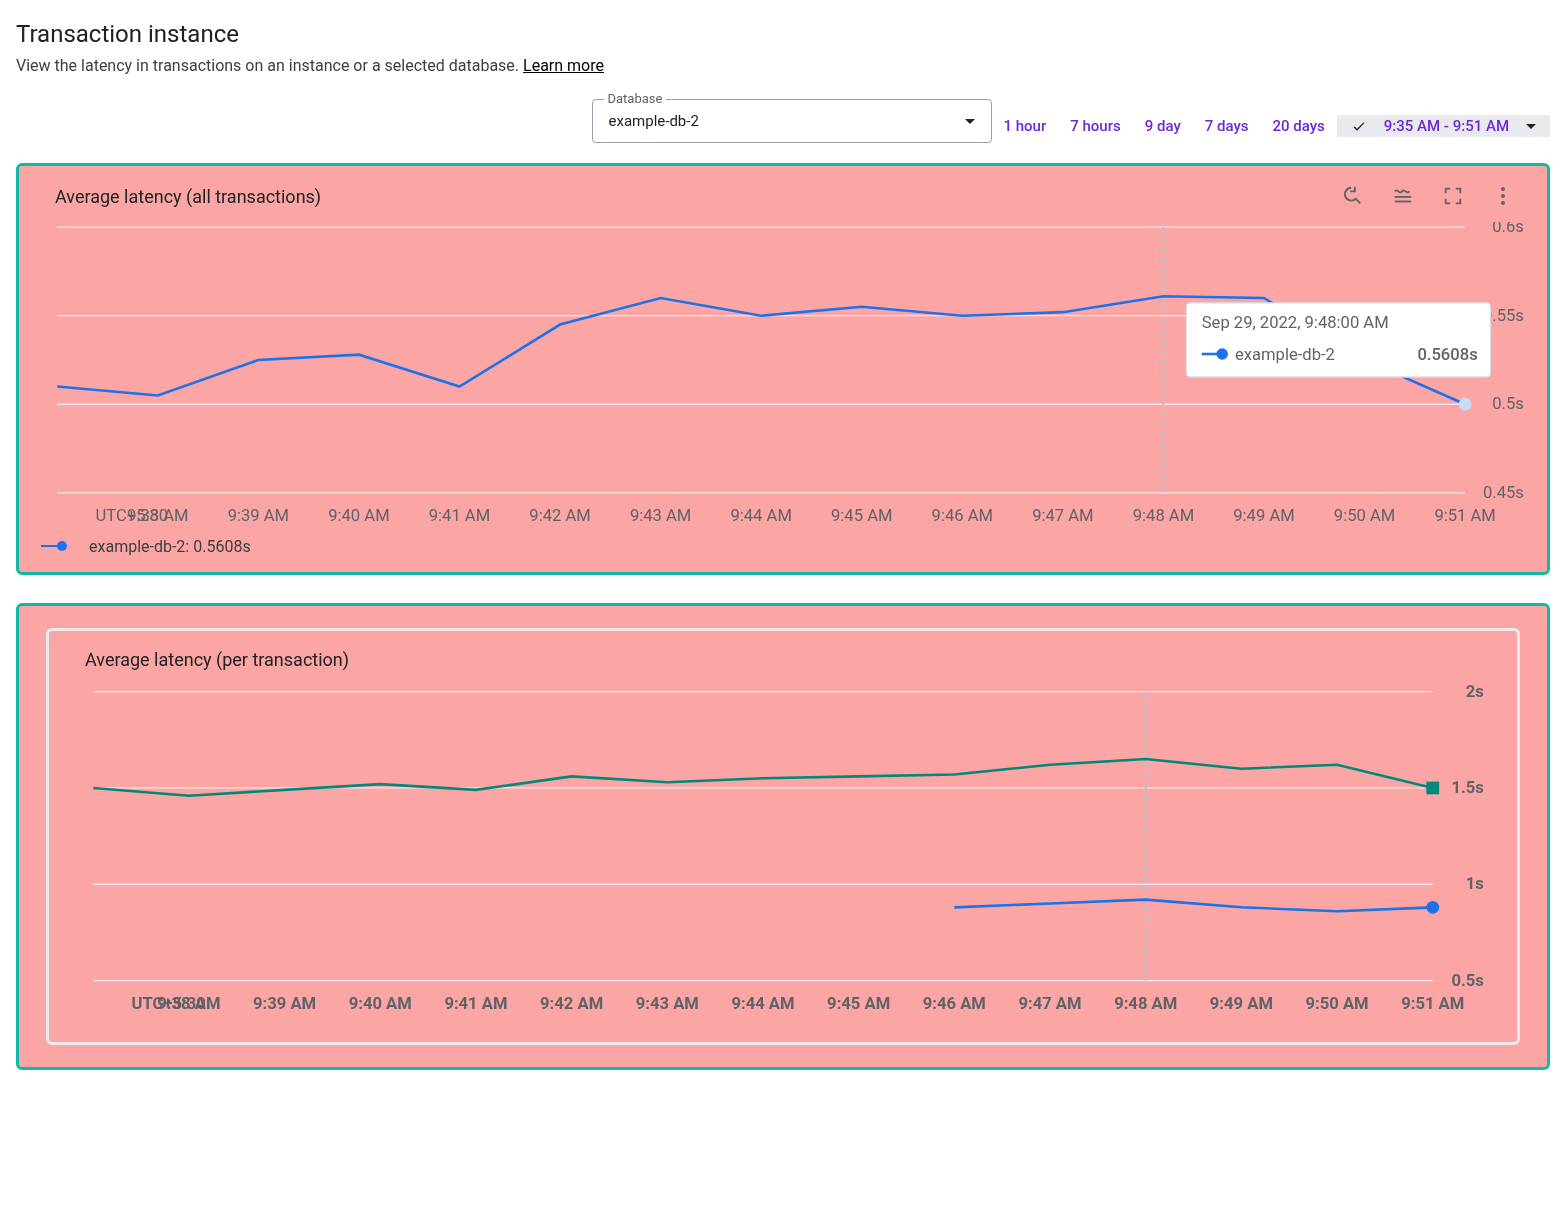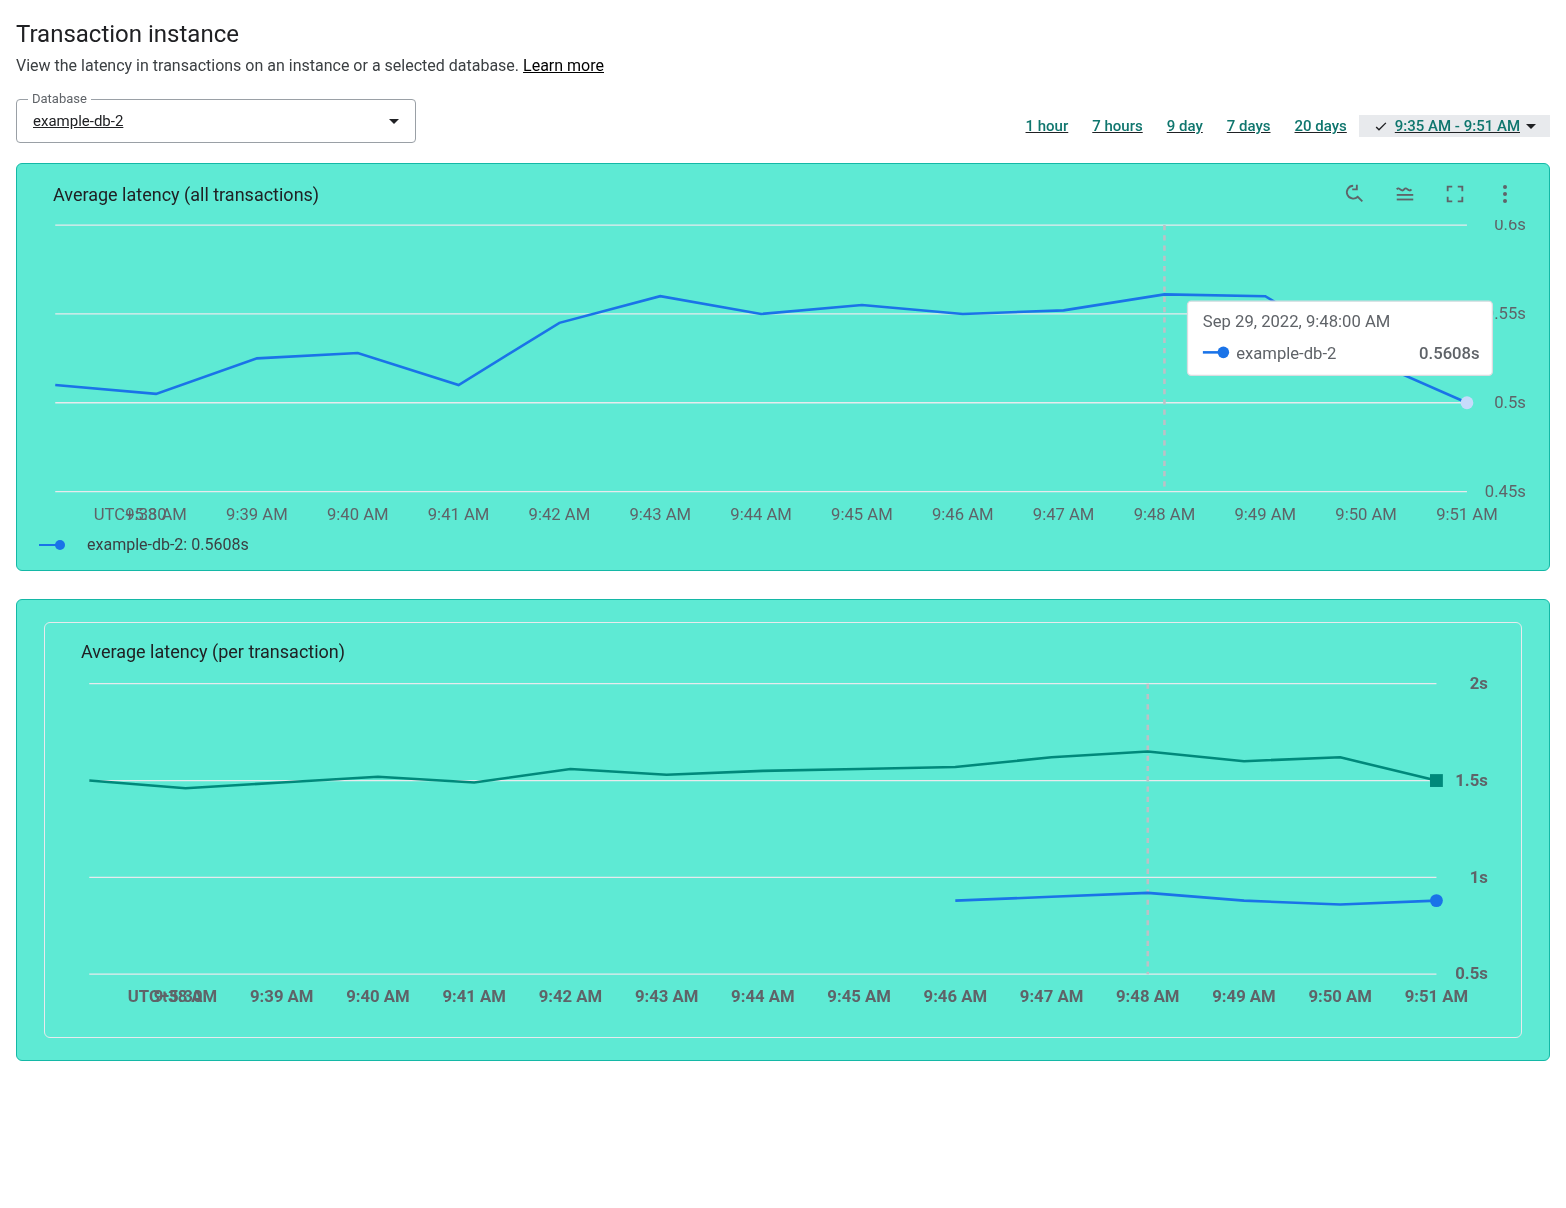--- a/index.html
+++ b/index.html
@@ -18,23 +18,22 @@
   }
   .subtitle {
     font-size: 16px;
     color: #3c4043;
     margin-bottom: 24px;
   }
   a { color: #000000; text-decoration: underline; }
   .header-row {
     display: flex;
     align-items: flex-start;
-    justify-content: space-between;
+    justify-content: flex-end;
     margin-bottom: 18px;
-    text-decoration: underline;
   }
   
   .select-wrap {
     position: relative;
     display: inline-block;
     width: 400px;
   }
   .select-legend {
     position: absolute;
     top: -8px;
@@ -67,39 +66,39 @@
   .time-ranges {
     display: flex;
     align-items: center;
     gap: 0;
     margin-top: 8px;
   }
   .time-ranges .range {
     padding: 10px 12px;
     font-size: 15px;
     font-weight: 500;
-    color: #0f766e;
+    color: #6d28d9;
     cursor: pointer;
     white-space: nowrap;
   }
   .time-ranges .range.custom {
     background: #e8eaed;
     display: flex;
     align-items: center;
-    gap: 6px;
+    gap: 17px;
     padding: 2px 14px;
   }
   .check { width: 16px; height: 16px; flex: none; }
   
   .card {
-    border: 1px solid #14b8a6;
+    border: 3px solid #14b8a6;
     border-radius: 6px;
     padding: 4px 0 16px 0;
     margin-bottom: 28px;
-    background: #5eead4;
+    background: #fca5a5;
   }
   .card-header {
     display: flex;
     align-items: center;
     justify-content: space-between;
     padding: 14px 24px 6px 36px;
   }
   .card-title {
     font-size: 18px;
     font-weight: 400;

